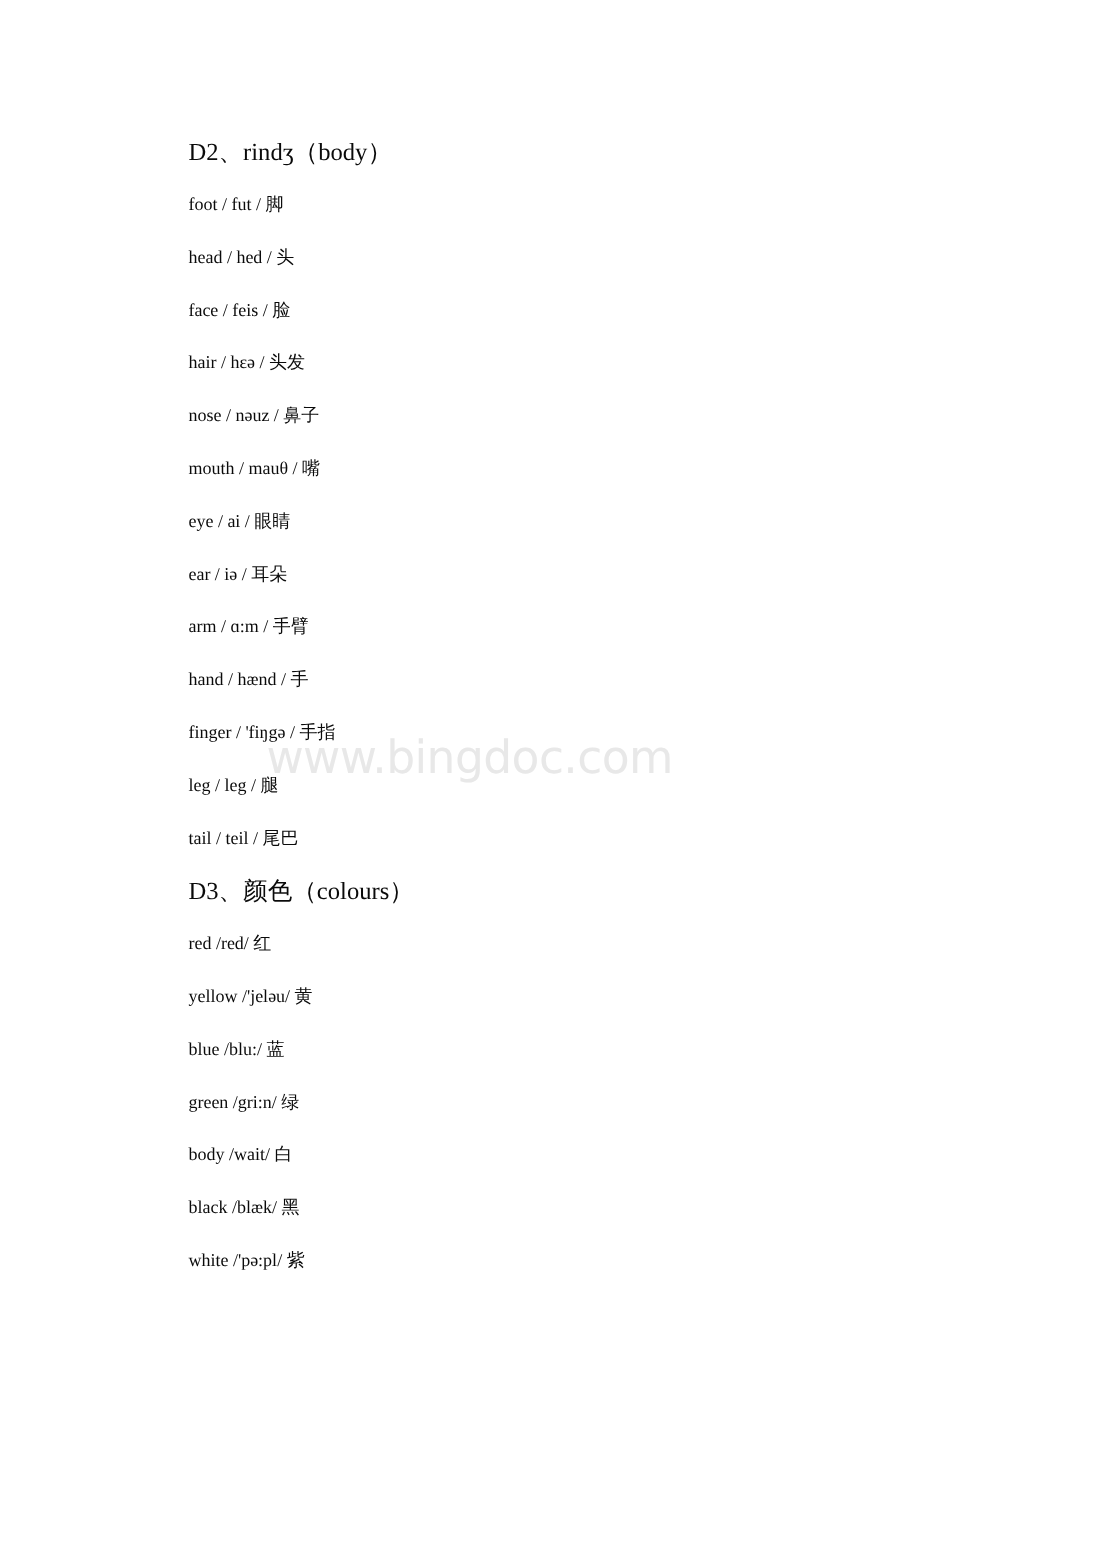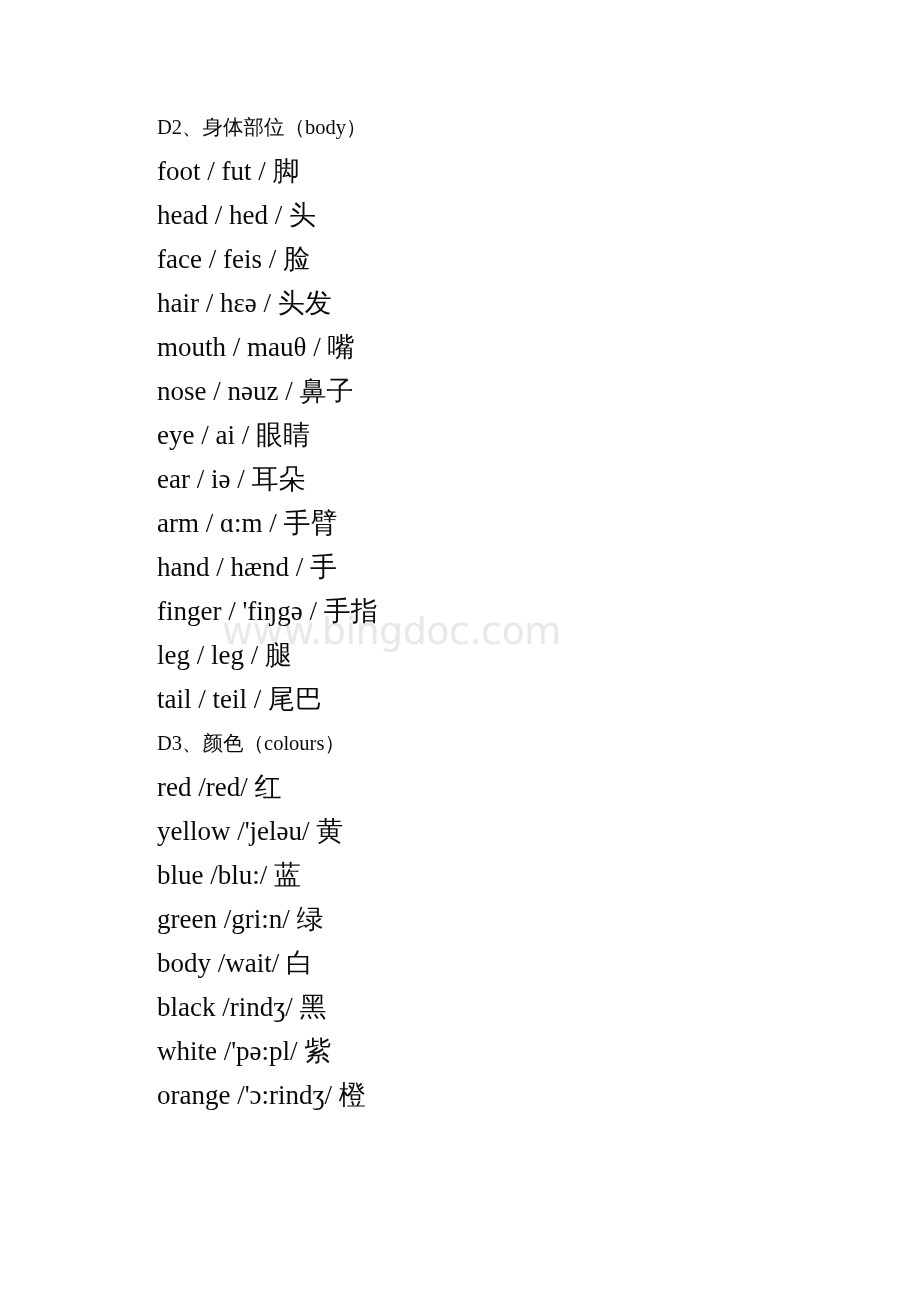--- a/index.html
+++ b/index.html
@@ -47,55 +47,54 @@
     position: absolute;
     left: 157px;
     top: 105px;
     width: 700px;
     z-index: 1;
   }
 
   .doc-line {
     height: 44px;
     line-height: 44px;
-    font-size: 27px;
+    font-size: 15px;
     white-space: nowrap;
     color: #0a0a0a;
   }
 
   .section-heading {
     font-size: 20.5px;
   }
 </style>
 </head>
 <body>
 
 <div id="page">
 
   <div id="watermark">www.bingdoc.com</div>
 
   <div id="text-body">
-      <div class="doc-line section-heading">D2、身体部位（body）</div>
+      <div class="doc-line section-heading">D2、rindʒ（body）</div>
       <div class="doc-line vocab-entry">foot / fut / 脚</div>
       <div class="doc-line vocab-entry">head / hed / 头</div>
       <div class="doc-line vocab-entry">face / feis / 脸</div>
       <div class="doc-line vocab-entry">hair / hɛə / 头发</div>
+      <div class="doc-line vocab-entry">nose / nəuz / 鼻子</div>
       <div class="doc-line vocab-entry">mouth / mauθ / 嘴</div>
-      <div class="doc-line vocab-entry">nose / nəuz / 鼻子</div>
       <div class="doc-line vocab-entry">eye / ai / 眼睛</div>
       <div class="doc-line vocab-entry">ear / iə / 耳朵</div>
       <div class="doc-line vocab-entry">arm / ɑ:m / 手臂</div>
       <div class="doc-line vocab-entry">hand / hænd / 手</div>
       <div class="doc-line vocab-entry">finger / 'fiŋgə / 手指</div>
       <div class="doc-line vocab-entry">leg / leg / 腿</div>
       <div class="doc-line vocab-entry">tail / teil / 尾巴</div>
       <div class="doc-line section-heading">D3、颜色（colours）</div>
       <div class="doc-line vocab-entry">red /red/ 红</div>
       <div class="doc-line vocab-entry">yellow /'jeləu/ 黄</div>
       <div class="doc-line vocab-entry">blue /blu:/ 蓝</div>
       <div class="doc-line vocab-entry">green /gri:n/ 绿</div>
       <div class="doc-line vocab-entry">body /wait/ 白</div>
-      <div class="doc-line vocab-entry">black /rindʒ/ 黑</div>
+      <div class="doc-line vocab-entry">black /blæk/ 黑</div>
       <div class="doc-line vocab-entry">white /'pə:pl/ 紫</div>
-      <div class="doc-line vocab-entry">orange /'ɔ:rindʒ/ 橙</div>
     </div>
 
 </div>
 
 </body></html>

